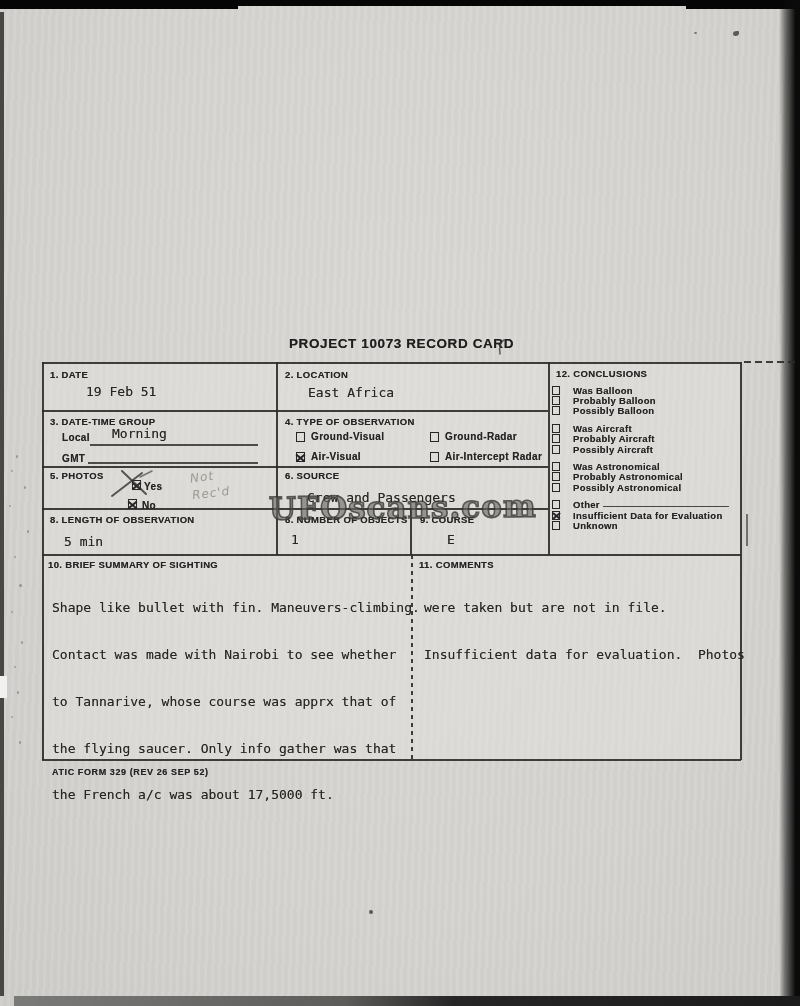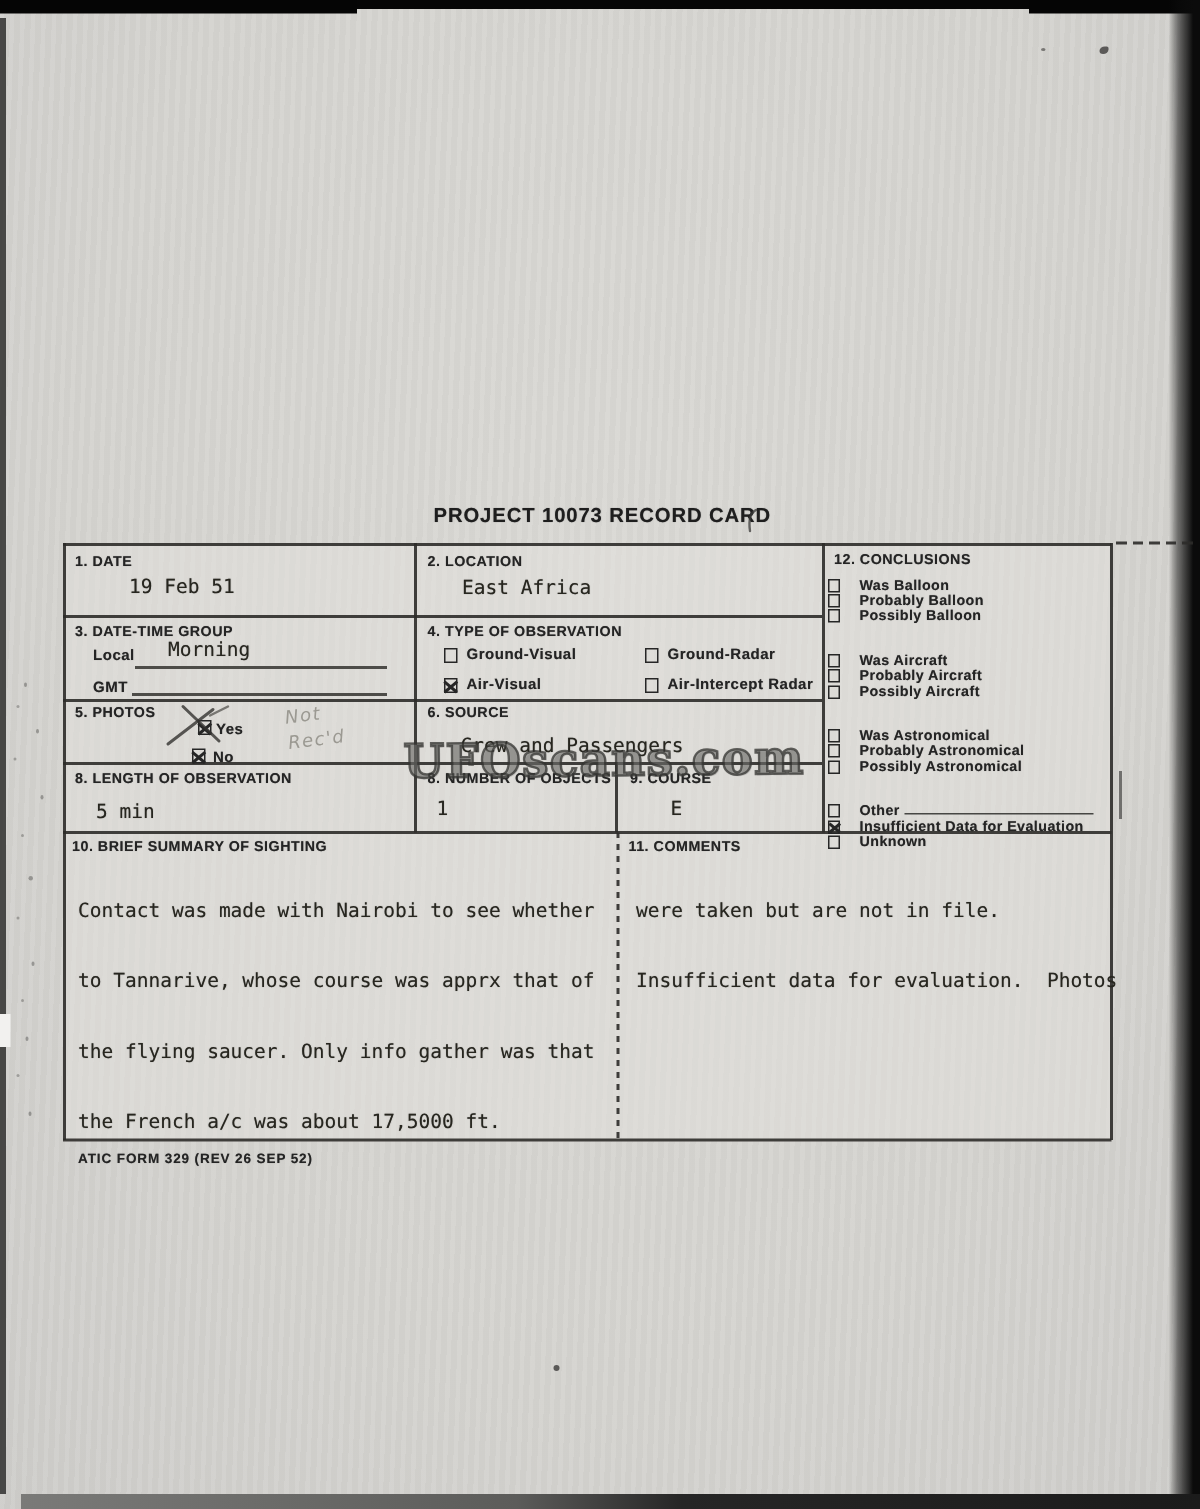--- a/index.html
+++ b/index.html
@@ -40,21 +40,21 @@
   .uline{position:absolute;height:1.6px;background:#34332f;opacity:.85;}
   
   .cb{position:absolute;width:7px;height:8px;border:1.7px solid #262626;box-sizing:content-box;}
   .cb.checked::before,.cb.checked::after{content:"";position:absolute;left:-2px;right:-2px;top:45%;
         height:1.7px;background:#262626;}
   .cb.checked::before{transform:rotate(40deg);}
   .cb.checked::after{transform:rotate(-40deg);}
   
   .concl{position:absolute;left:552px;top:385px;width:188px;}
   .c-item{display:flex;align-items:center;height:10.4px;}
-  .c-item.gap{margin-top:19px;}
+  .c-item.gap{margin-top:7px;}
   .c-item .cb2{flex:none;width:6px;height:7px;border:1.6px solid #262626;margin-right:13px;
         position:relative;box-sizing:content-box;}
   .c-item .cb2.checked::before,.c-item .cb2.checked::after{content:"";position:absolute;
         left:-1.5px;right:-1.5px;top:45%;height:1.6px;background:#262626;}
   .c-item .cb2.checked::before{transform:rotate(40deg);}
   .c-item .cb2.checked::after{transform:rotate(-40deg);}
   .c-item .txt{font:bold 9.5px "Liberation Sans",sans-serif;color:#242424;letter-spacing:.3px;
         white-space:nowrap;text-shadow:0 0 .5px rgba(36,36,36,.55);}
   .c-item .fill-line{display:inline-block;width:126px;border-bottom:1.5px solid #2c2b29;
         margin-left:3px;transform:translateY(2px);opacity:.85;}
@@ -161,20 +161,21 @@
 
   <div class="lbl" style="left:50px;top:514px;">8. LENGTH OF OBSERVATION</div>
   <div class="typed" style="left:64px;top:534px;">5 min</div>
   <div class="lbl" style="left:285px;top:514px;">8. NUMBER OF OBJECTS</div>
   <div class="typed" style="left:291px;top:532px;">1</div>
   <div class="lbl" style="left:420px;top:514px;">9. COURSE</div>
   <div class="typed" style="left:447px;top:532px;">E</div>
 
   <div class="lbl" style="left:48px;top:559px;">10. BRIEF SUMMARY OF SIGHTING</div>
   <div class="typed block" style="left:52px;top:569px;">
+    <div>Shape like bullet with fin. Maneuvers-climbing.</div>
     <div>Contact was made with Nairobi to see whether</div>
     <div>to Tannarive, whose course was apprx that of</div>
     <div>the flying saucer. Only info gather was that</div>
     <div>the French a/c was about 17,5000 ft.</div>
   </div>
 
   <div class="lbl" style="left:419px;top:559px;">11. COMMENTS</div>
   <div class="typed block" style="left:424px;top:569px;">
     <div>were taken but are not in file.</div>
     <div>Insufficient data for evaluation.  Photos</div>

